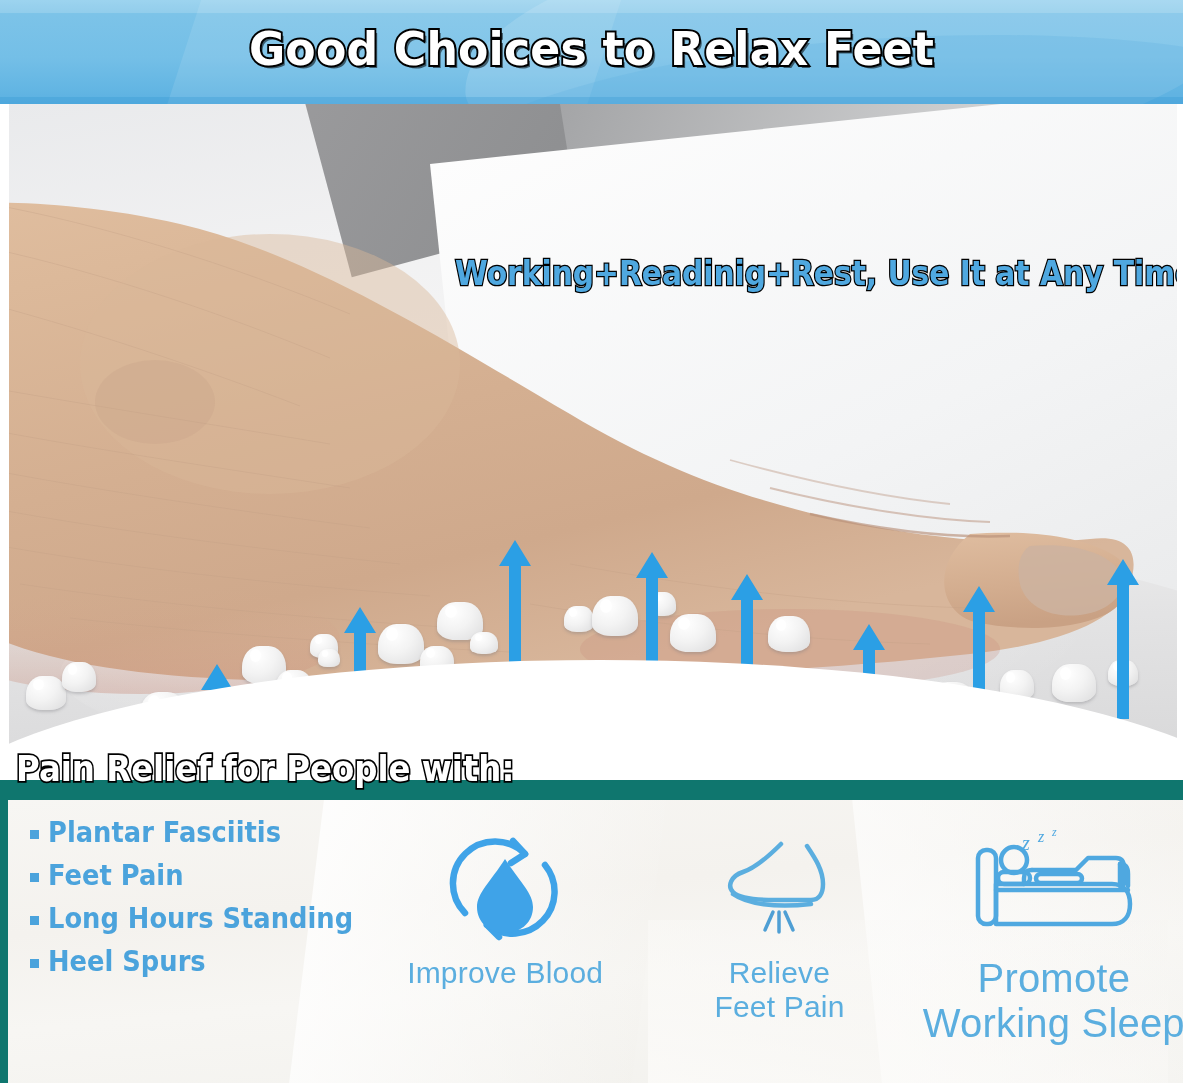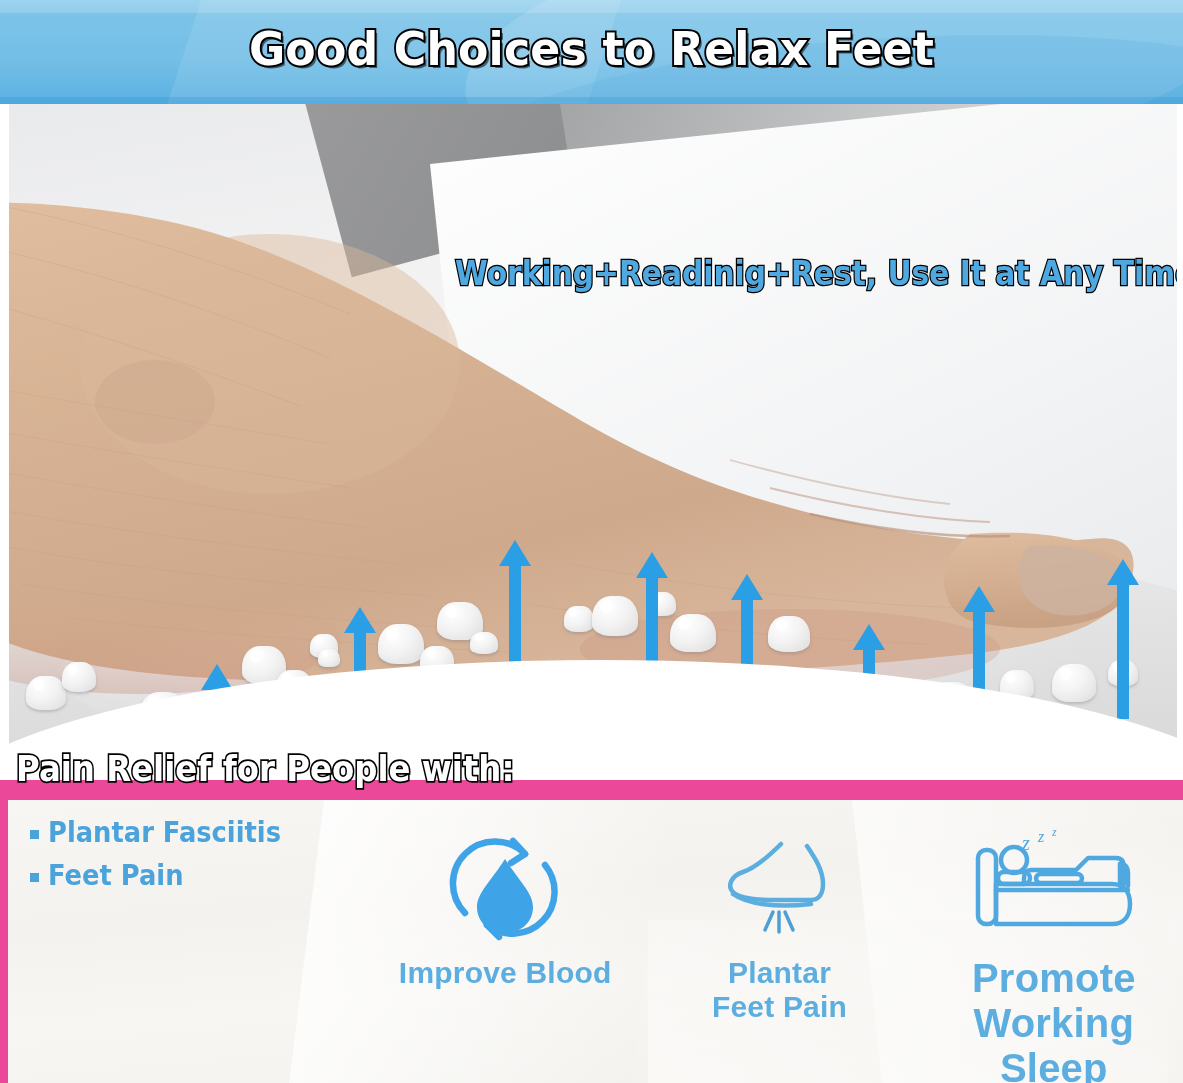--- a/index.html
+++ b/index.html
@@ -4,21 +4,21 @@
 <style>
   * { margin:0; padding:0; box-sizing:border-box; }
   html,body { width:1183px; height:1083px; }
   body {
     background:#ffffff;
     font-family:"Liberation Sans", sans-serif;
     overflow:hidden;
     position:relative;
   }
 
-  #page { position:relative; width:1183px; height:1083px; overflow:hidden; background:#ec4899; }
+  #page { position:relative; width:1183px; height:1083px; overflow:hidden; background:#0f766e; }
 
   
   .header {
     position:absolute; left:0; top:0; width:1183px; height:104px;
     background:linear-gradient(180deg,#8ACCEC 0%,#7CC3E8 14%,#74BFE7 55%,#62B5E3 88%,#5AB0E2 100%);
     overflow:hidden;
     z-index:30;
   }
   .header .wave1 {
     position:absolute; right:-40px; top:-70px; width:760px; height:230px;
@@ -232,21 +232,21 @@
   .benefit {
     flex:1; display:flex; flex-direction:column;
     align-items:center; justify-content:flex-start;
   }
   .benefit .icon-wrap { height:120px; display:flex; align-items:center; justify-content:center; }
   .benefit .blabel {
     margin-top:8px;
     text-align:center;
     font-family:"Liberation Sans", sans-serif;
     font-size:30px;
-    font-weight:bold;
+    font-weight:normal;
     color:#5BAEDF;
     line-height:1.12;
     letter-spacing:0.2px;
   }
   .benefit-sleep .blabel { font-size:40px; }
 </style>
 </head>
 <body>
 
 <div id="page">
@@ -424,20 +424,28 @@
 
     <div class="bullets">
       <div class="bullet-row">
         <span class="bullet-mark"></span>
         <span class="bullet-text">Plantar Fasciitis</span>
       </div>
       <div class="bullet-row">
         <span class="bullet-mark"></span>
         <span class="bullet-text">Feet Pain</span>
       </div>
+      <div class="bullet-row">
+        <span class="bullet-mark"></span>
+        <span class="bullet-text">Long Hours Standing</span>
+      </div>
+      <div class="bullet-row">
+        <span class="bullet-mark"></span>
+        <span class="bullet-text">Heel Spurs</span>
+      </div>
     </div>
 
     <div class="benefits">
 
       <div class="benefit">
         <div class="icon-wrap">
           <svg width="128" height="118" viewBox="0 0 128 118" xmlns="http://www.w3.org/2000/svg">
             <g fill="none" stroke="#3FA3E8" stroke-width="6.5" stroke-linecap="round">
               <path d="M 24 84 A 42 42 0 0 1 84 25"></path>
               <path d="M 104 36 A 42 42 0 0 1 46 96"></path>
@@ -466,21 +474,21 @@
               <path d="M 18 62 C 32 72, 60 76, 96 72"></path>
             </g>
             <g fill="none" stroke="#4F9FD4" stroke-width="3.5" stroke-linecap="round">
               <path d="M 58 80 L 50 98"></path>
               <path d="M 64 80 L 64 100"></path>
               <path d="M 70 80 L 78 98"></path>
             </g>
           </svg>
         </div>
         <div class="blabel">
-          <div>Plantar</div>
+          <div>Relieve</div>
           <div>Feet Pain</div>
         </div>
       </div>
 
       <div class="benefit benefit-sleep">
         <div class="icon-wrap">
           <svg width="168" height="120" viewBox="0 0 168 120" xmlns="http://www.w3.org/2000/svg">
             <g fill="none" stroke="#4FA8E0" stroke-width="4.5" stroke-linecap="round" stroke-linejoin="round">
 
               <rect x="8" y="22" width="18" height="74" rx="8"></rect>

